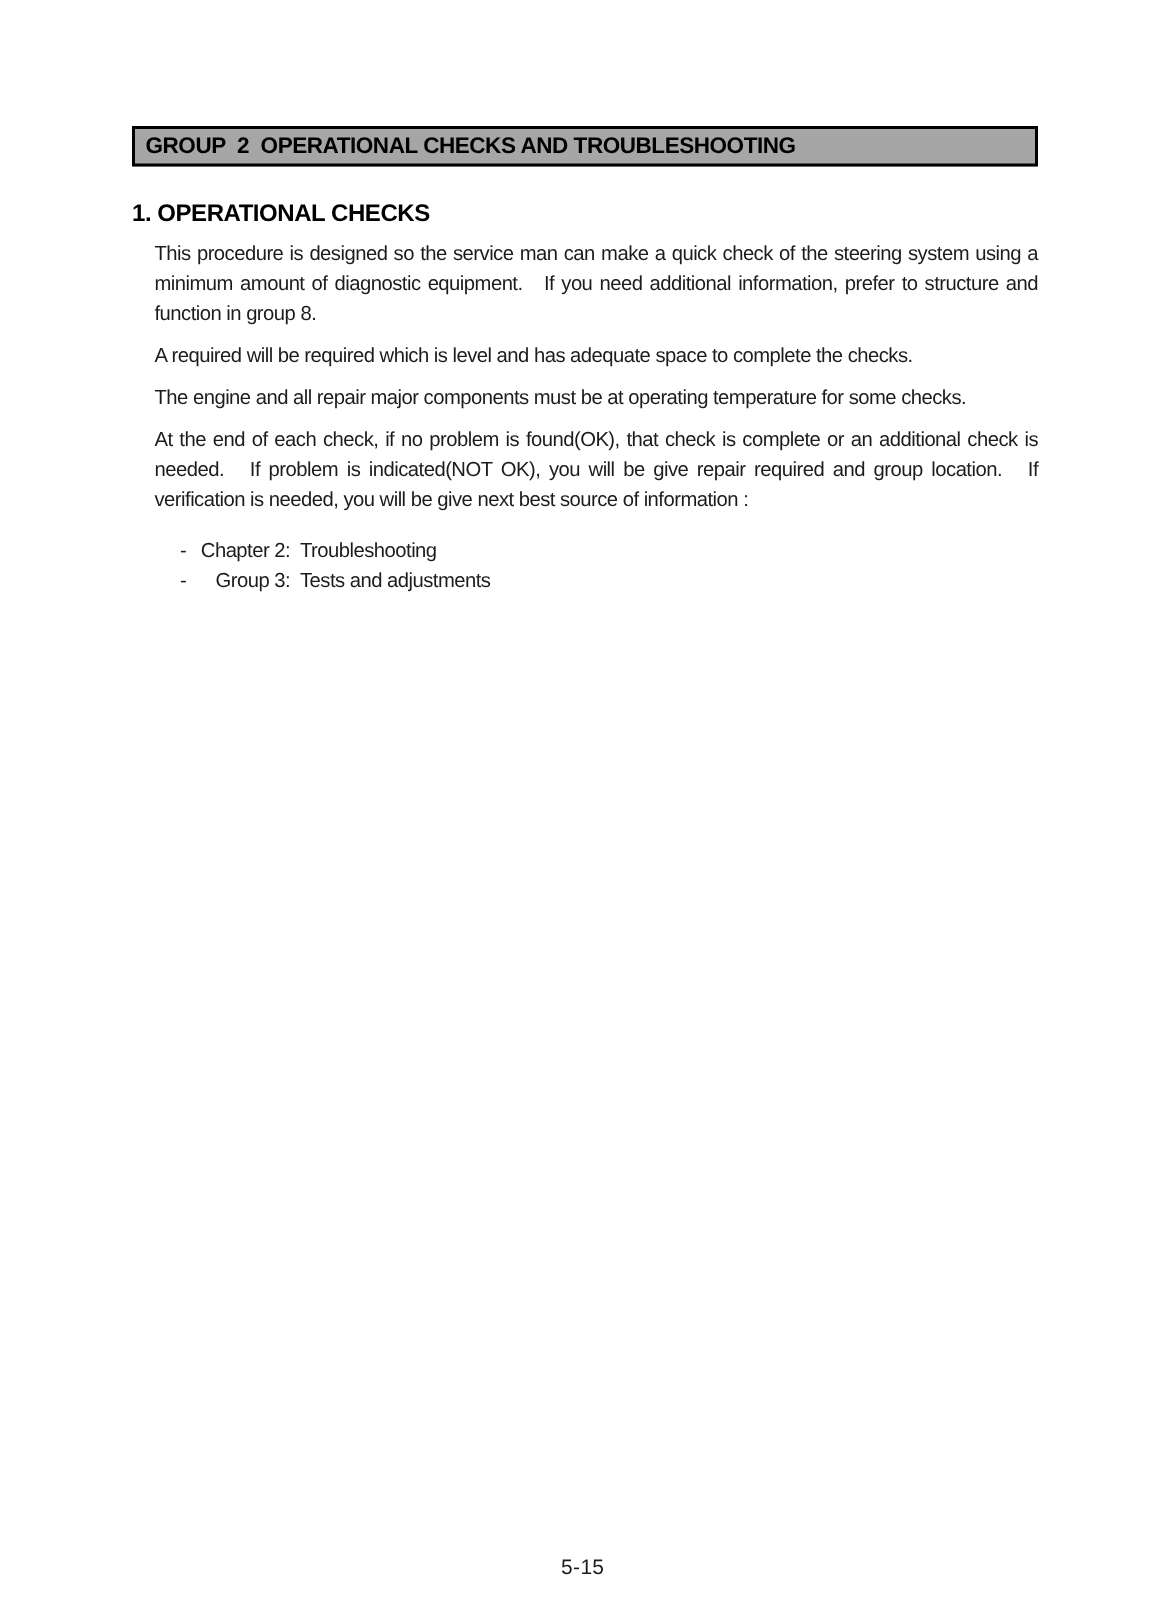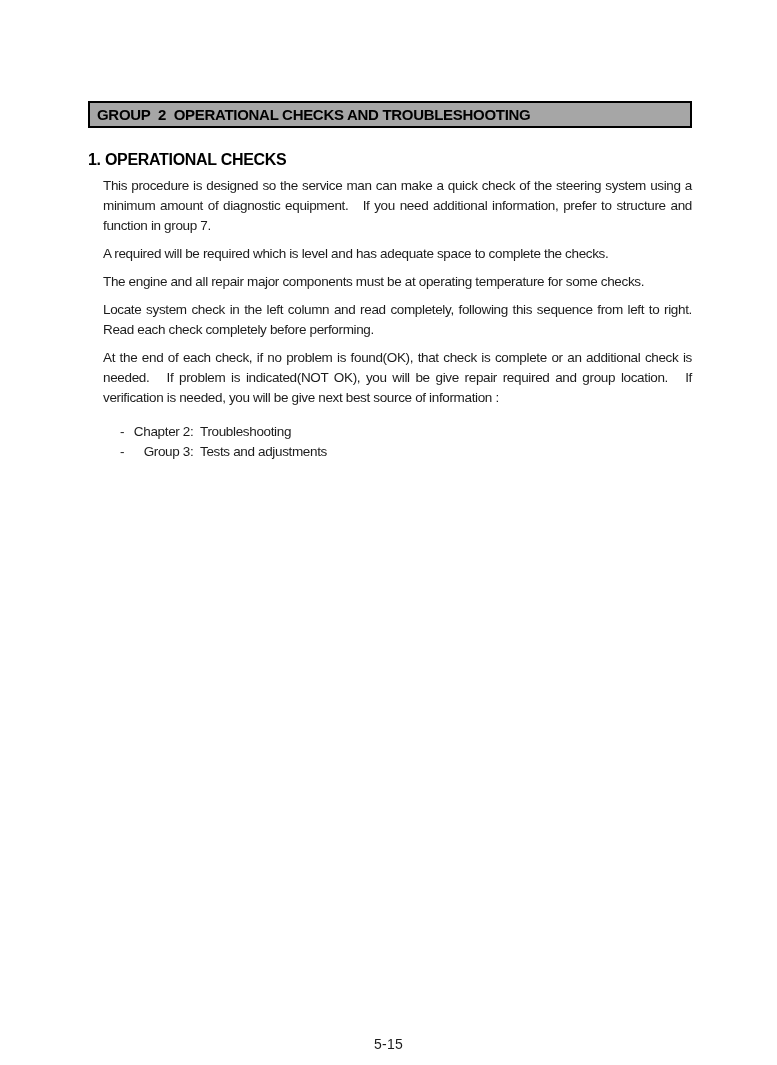--- a/index.html
+++ b/index.html
@@ -19,21 +19,20 @@
     right: 85px;
   }
   .header-bar {
     background: #a6a6a6;
     border: 2px solid #000000;
     height: 27px;
     display: flex;
     align-items: center;
     padding-left: 7px;
     margin-bottom: 23px;
-    margin-top: 17px;
   }
   .header-bar .title {
     font-weight: bold;
     font-size: 15px;
     color: #000000;
     letter-spacing: -0.3px;
     white-space: pre;
   }
   .section-heading {
     font-weight: bold;
@@ -82,24 +81,23 @@
 
 <div class="content">
 
   <div class="header-bar">
     <span class="title">GROUP  2  OPERATIONAL CHECKS AND TROUBLESHOOTING</span>
   </div>
 
   <div class="section-heading">1. OPERATIONAL CHECKS</div>
 
   <div class="body-text">
-    <p>This procedure is designed so the service man can make a quick check of the steering system using a minimum amount of diagnostic equipment.   If you need additional information, prefer to structure and function in group 7.</p>
+    <p>This procedure is designed so the service man can make a quick check of the steering system using a minimum amount of diagnostic equipment.   If you need additional information, prefer to structure and function in group 8.</p>
     <p>A required will be required which is level and has adequate space to complete the checks.</p>
     <p>The engine and all repair major components must be at operating temperature for some checks.</p>
-    <p>Locate system check in the left column and read completely, following this sequence from left to right. Read each check completely before performing.</p>
     <p>At the end of each check, if no problem is found(OK), that check is complete or an additional check is needed.   If problem is indicated(NOT OK), you will be give repair required and group location.   If verification is needed, you will be give next best source of information :</p>
 
     <div class="ref-list">
       <div class="list-item">
         <span class="dash">-</span>
         <span class="li-label">Chapter 2</span>
         <span class="li-colon">:</span>
         <span class="li-text">Troubleshooting</span>
       </div>
       <div class="list-item">

